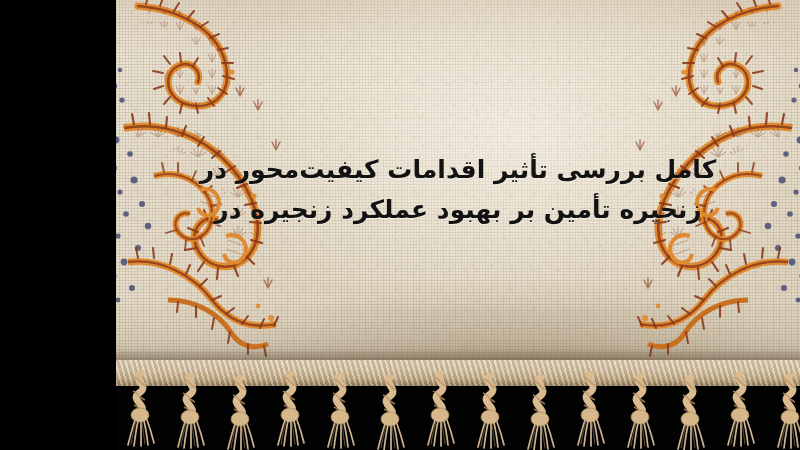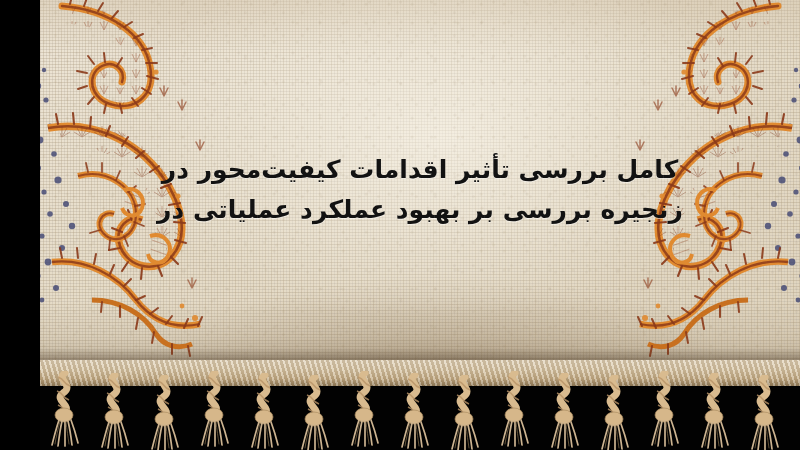--- a/index.html
+++ b/index.html
@@ -1,21 +1,21 @@
 <!DOCTYPE html>
 <html lang="fa" dir="rtl"><head>
 <meta charset="utf-8">
 <title>Pateh Textile Title Card</title>
 <style>
   html,body{margin:0;padding:0;background:#000;}
   *{box-sizing:border-box;}
 
   #stage{
     position:relative;
-    width:760px;height:450px;
+    width:684px;height:450px;
     overflow:hidden;
     background:#000;
     font-family:"DejaVu Sans","Liberation Sans",sans-serif;
   }
 
   
   .cloth{
     position:absolute;
     left:0;top:0;width:800px;height:380px;
     background-color:#e9e0cf;
@@ -446,21 +446,21 @@
         <circle cx="163" cy="318" r="3"></circle>
           <circle cx="150" cy="306" r="2.4"></circle>
         <circle cx="124" cy="72" r="2.6"></circle>
           <circle cx="146" cy="196" r="2.6"></circle>
       </g>
     </svg>
   </div>
 
   <div class="title-block">
     <span class="title-line">کامل بررسی تأثیر اقدامات کیفیت‌محور در</span>
-    <span class="title-line">زنجیره بررسی بر بهبود عملکرد عملیاتی در</span>
+    <span class="title-line">زنجیره تأمین بر بهبود عملکرد زنجیره در</span>
   </div>
 
   <div class="selvedge"></div>
   <div class="fringe-zone">
     <div class="hem"></div>
 
   <div class="tassel" style="left: 3px; top: 11px;">
       <svg viewBox="0 0 44 76" xmlns="http://www.w3.org/2000/svg">
         <g stroke="#d9bb8f" stroke-width="7" fill="none" stroke-linecap="round">
           <path d="M22 2 C 12 8, 32 14, 20 22 C 10 29, 30 34, 21 42"></path>

